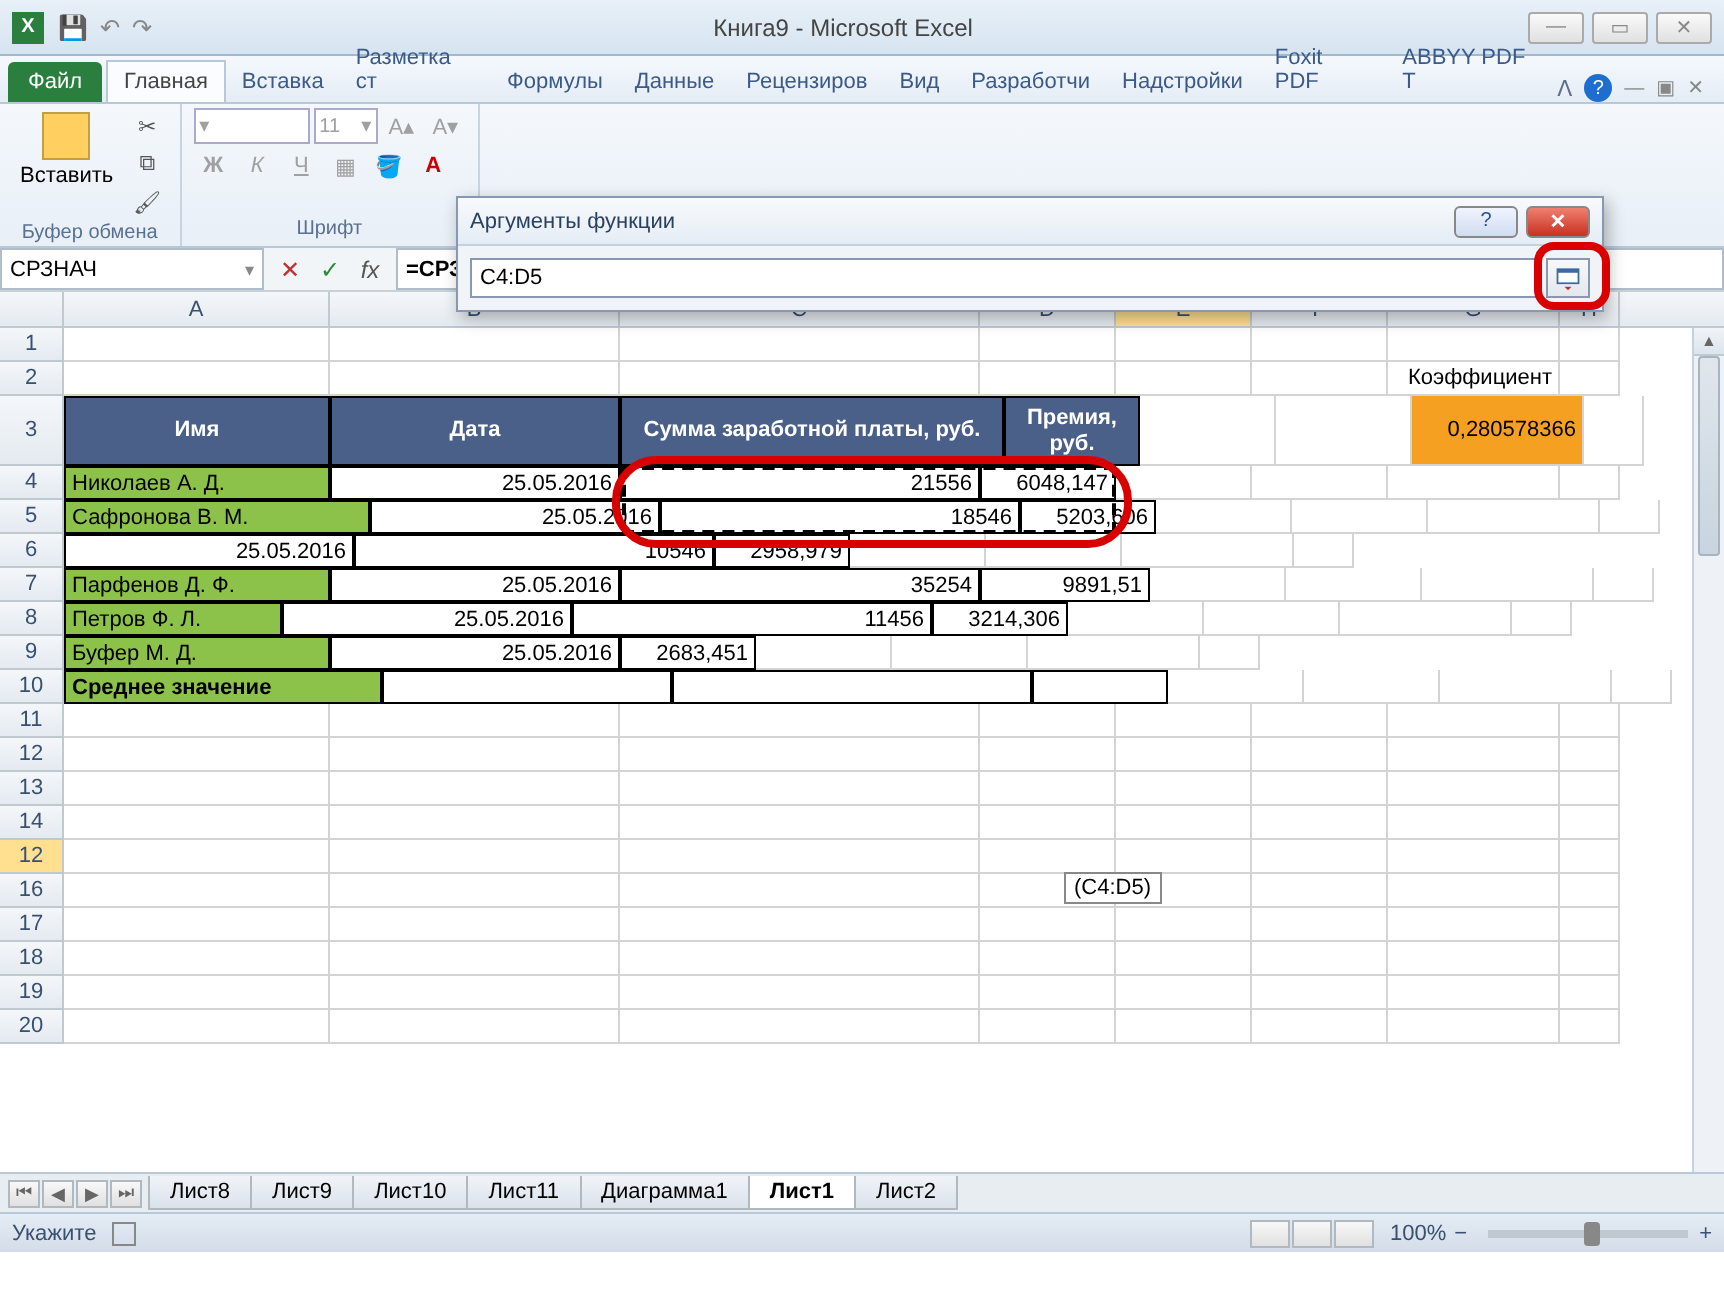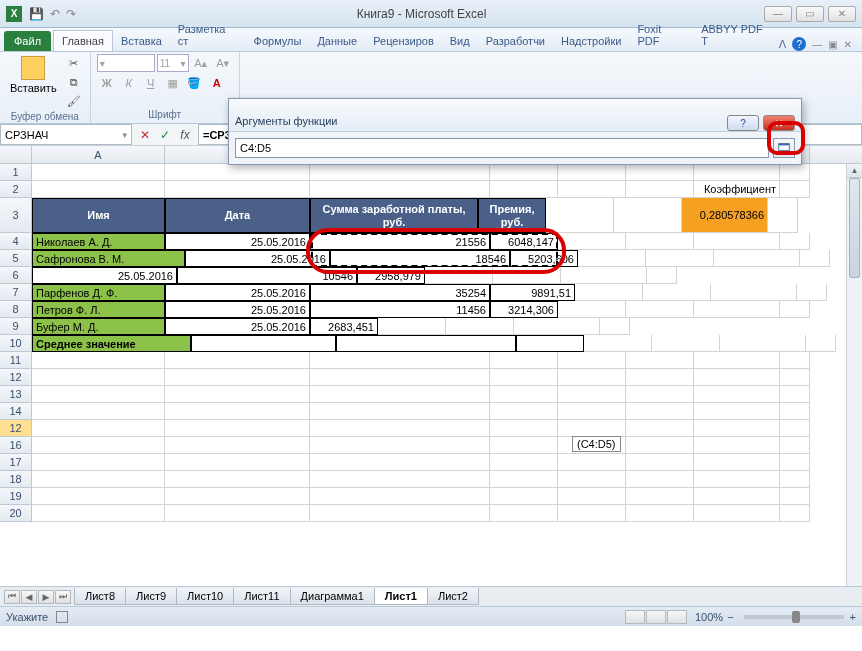--- a/index.html
+++ b/index.html
@@ -81,21 +81,21 @@
 
 .status { height: 20px; background: linear-gradient(#e4ecf5,#d4dce8); border-top: 1px solid #b8c8d8; display: flex; align-items: center; font-size: 11px; padding: 0 6px; color: #3a5070; }
 .status .spacer { flex: 1; }
 .zoom-slider { width: 100px; height: 4px; background: #c0c8d0; position: relative; margin: 0 6px; }
 .zoom-slider .thumb { position: absolute; top: -4px; left: 48px; width: 8px; height: 12px; background: #888; border-radius: 2px; }
 .view-btns { display: flex; gap: 1px; margin-right: 8px; }
 .view-btn { width: 20px; height: 14px; border: 1px solid #b0b8c0; background: linear-gradient(#f8f8f8,#e0e0e0); }
 
 
 .dialog { position: absolute; left: 228px; top: 98px; width: 574px; background: #f0f4f8; border: 1px solid #8898b0; box-shadow: 2px 3px 8px rgba(0,0,0,0.3); font-size: 11px; z-index: 50; }
-.dialog-title { height: 24px; background: linear-gradient(#f8fafc,#e4ecf5); display: flex; padding: 16px 6px; border-bottom: 1px solid #c4d0dc; }
+.dialog-title { height: 24px; background: linear-gradient(#f8fafc,#e4ecf5); display: flex; align-items: center; padding: 0 6px; border-bottom: 1px solid #c4d0dc; }
 .dialog-title .dt-text { flex: 1; color: #2a4060; }
 .dlg-btn { width: 32px; height: 16px; border: 1px solid #888; border-radius: 3px; display: flex; align-items: center; justify-content: center; font-size: 10px; margin-left: 4px; }
 .dlg-btn.help { background: linear-gradient(#f0f4ff,#d0dcf0); color: #2a5090; }
 .dlg-btn.close { background: linear-gradient(#f08070,#c83020); color: #fff; font-weight: bold; }
 .dialog-body { padding: 6px; display: flex; align-items: center; gap: 4px; }
 .dlg-input { flex: 1; height: 20px; border: 1px solid #8898b0; background: #fff; padding: 0 4px; font-size: 11px; }
 .collapse-btn { width: 22px; height: 20px; border: 1px solid #8898b0; background: linear-gradient(#f8f8f8,#e4e8ec); display: flex; align-items: center; justify-content: center; }
 .collapse-btn svg { width: 14px; height: 14px; }
 .red-ring2 { position: absolute; border: 4px solid #d80000; border-radius: 10px; pointer-events: none; }
 
@@ -238,21 +238,21 @@
       <div class="cell" style="width:68px"></div>
       <div class="cell" style="width:68px"></div>
     <div class="cell r" style="width:86px">Коэффициент</div>
       <div class="cell" style="width:30px"></div>
   </div>
 
   <div class="row hdr">
       <div class="rowh">3</div>
     <div class="cell tbl-hdr" style="width:133px">Имя</div>
     <div class="cell tbl-hdr" style="width:145px">Дата</div>
-    <div class="cell tbl-hdr" style="width:168px;white-space:normal">Сумма заработной платы, руб.</div>
+    <div class="cell tbl-hdr" style="width:192px;white-space:normal">Сумма заработной платы, руб.</div>
     <div class="cell tbl-hdr" style="width:68px;white-space:normal">Премия, руб.</div>
     <div class="cell" style="width:68px"></div>
       <div class="cell" style="width:68px"></div>
     <div class="cell orange r" style="width:86px">0,280578366</div>
       <div class="cell" style="width:30px"></div>
   </div>
 
   <div class="row">
       <div class="rowh">4</div>
     <div class="cell tbl-name" style="width:133px">Николаев А. Д.</div>
@@ -291,21 +291,21 @@
     <div class="cell tbl-cell r" style="width:145px">25.05.2016</div>
     <div class="cell tbl-cell r" style="width:180px">35254</div>
     <div class="cell tbl-cell r" style="width:85px">9891,51</div>
     <div class="cell" style="width:68px"></div>
       <div class="cell" style="width:68px"></div>
       <div class="cell" style="width:86px"></div>
       <div class="cell" style="width:30px"></div>
   </div>
   <div class="row">
       <div class="rowh">8</div>
-    <div class="cell tbl-name" style="width:133px">Петров Ф. Л.</div>
+    <div class="cell tbl-name" style="width:109px">Петров Ф. Л.</div>
     <div class="cell tbl-cell r" style="width:145px">25.05.2016</div>
     <div class="cell tbl-cell r" style="width:180px">11456</div>
     <div class="cell tbl-cell r" style="width:68px">3214,306</div>
     <div class="cell" style="width:68px"></div>
       <div class="cell" style="width:68px"></div>
       <div class="cell" style="width:86px"></div>
       <div class="cell" style="width:30px"></div>
   </div>
   <div class="row">
       <div class="rowh">9</div>
@@ -437,21 +437,21 @@
       <div class="cell" style="width:68px"></div>
       <div class="cell" style="width:68px"></div>
       <div class="cell" style="width:86px"></div>
       <div class="cell" style="width:30px"></div>
     </div>
 
   <div class="ants" style="left:311px; top:87px; width:247px; height:34px;"></div>
 
   <div class="red-ring" style="left:306px; top:82px; width:260px; height:46px;"></div>
 
-  <div class="float-tip" style="left:572px; top:290px;">(C4:D5)</div>
+  <div class="float-tip" style="left:532px; top:290px;">(C4:D5)</div>
 
   <div class="vscroll">
     <div class="arr">▲</div>
     <div class="thumb"></div>
   </div>
 </div>
 
 <div class="sheet-row">
   <div class="sheet-nav">
     <div class="sheet-nav-btn">⏮</div>

